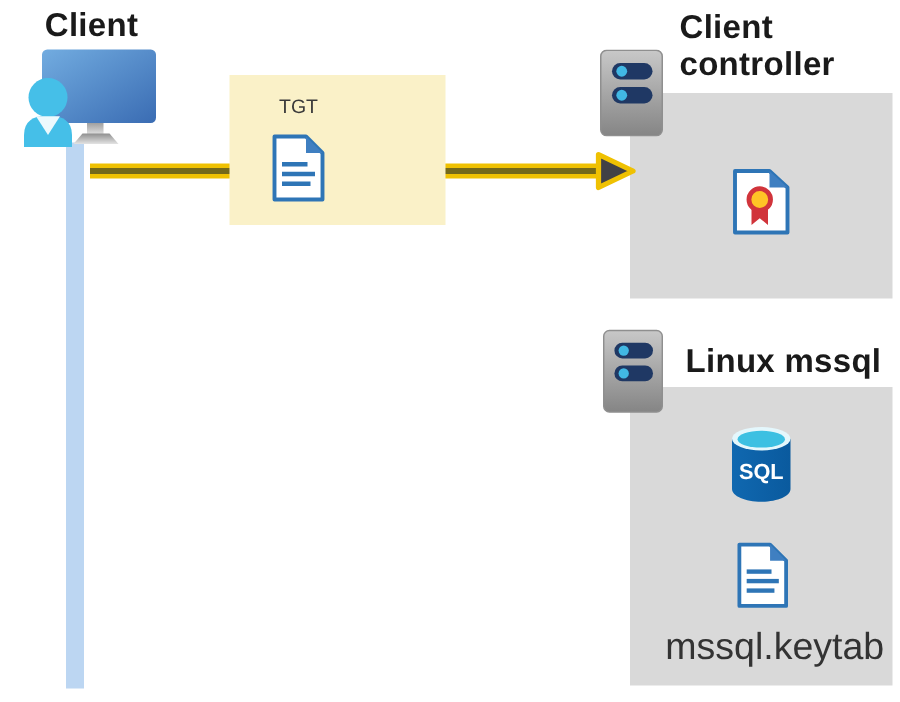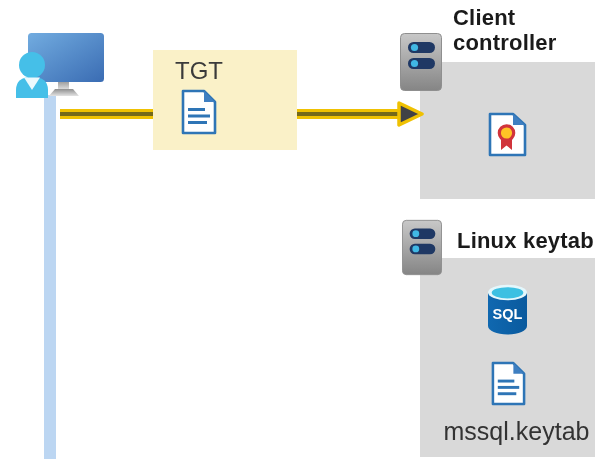--- a/index.html
+++ b/index.html
@@ -42,21 +42,21 @@
 
   
   #ticket-box {
     left: 153px; top: 50px; width: 144px; height: 100px;
     background: #faf1c8;
     z-index: 3;
   }
   .ticket-col { position: absolute; top: 8px; width: 56px; text-align: center; }
   #ticket-col-tgt { left: 18px; }
   #ticket-col-spn { left: 76px; }
-  .ticket-label { font-size: 24px; color: #3a3a3a; line-height: 26px; }
+  .ticket-label { font-size: 13px; color: #3a3a3a; line-height: 26px; }
   .ticket-col svg { display: block; margin: 5px auto 0 auto; }
 
   
   .zone-box { background: #d9d9d9; z-index: 2; }
   #dc-box    { left: 420px; top: 62px;  width: 175px; height: 137px; }
   #linux-box { left: 420px; top: 258px; width: 175px; height: 199px; }
 
   #client-label { left: 15px; top: 4px; width: 92px; text-align: center; z-index: 4; }
   #client-icon  { left: 15px; top: 30px; z-index: 3; }
 
@@ -78,20 +78,21 @@
 
 <div id="stage">
 
   <div class="abs" id="client-vline"></div>
 
   <div class="abs" id="arrow-line"></div>
   <svg class="abs" id="arrow-head" width="28" height="28" viewBox="0 0 28 28">
     <polygon points="3,3 26,14 3,25" fill="#414146" stroke="#efc102" stroke-width="3.5" stroke-linejoin="round"></polygon>
   </svg>
 
+  <div class="abs heading" id="client-label">Client</div>
 
   <svg class="abs" id="client-icon" width="92" height="68" viewBox="0 0 92 68">
     <defs>
       <linearGradient id="monGrad" x1="0" y1="0" x2="1" y2="1">
         <stop offset="0" stop-color="#72ace0"></stop>
           <stop offset="1" stop-color="#3a6cb3"></stop>
       </linearGradient>
       <linearGradient id="standGrad" x1="0" y1="0" x2="0" y2="1">
         <stop offset="0" stop-color="#8f8f8f"></stop>
           <stop offset="1" stop-color="#e3e3e3"></stop>
@@ -139,21 +140,21 @@
   </svg>
 
   <svg class="abs" id="cert-icon" width="41" height="45" viewBox="0 0 41 45">
     <path d="M3,2 H26 L38,13 V43 H3 Z" fill="#ffffff" stroke="#2e75b6" stroke-width="2.6" stroke-linejoin="round"></path>
     <polygon points="26,2 26,13 38,13" fill="#3f7fc1"></polygon>
     <path d="M14,25 L14,38 L19.5,33.5 L25,38 L25,25 Z" fill="#d1343b"></path>
     <circle cx="19.5" cy="21" r="7.2" fill="#ffc426" stroke="#d1343b" stroke-width="3.2"></circle>
   </svg>
 
   <div class="abs zone-box" id="linux-box"></div>
-  <div class="abs heading" id="linux-label">Linux keytab</div>
+  <div class="abs heading" id="linux-label">Linux mssql</div>
 
   <svg class="abs" id="linux-server-icon" width="40" height="57" viewBox="0 0 42 58">
     <defs>
       <linearGradient id="srvGrad2" x1="0" y1="0" x2="0" y2="1">
         <stop offset="0" stop-color="#c8c8c8"></stop>
           <stop offset="1" stop-color="#858585"></stop>
       </linearGradient>
     </defs>
     <rect x="0.5" y="0.5" width="41" height="57" rx="4" fill="url(#srvGrad2)" stroke="#8f8f8f" stroke-width="1"></rect>
     <rect x="8" y="9" width="27" height="11" rx="5.5" fill="#1f3864"></rect>

